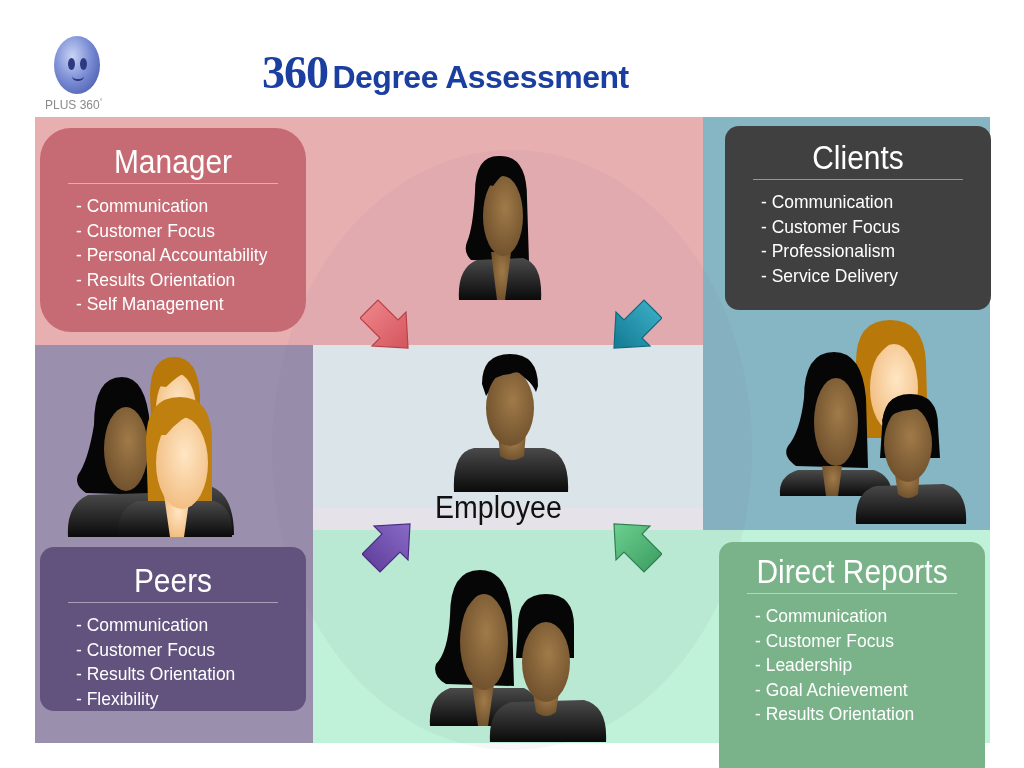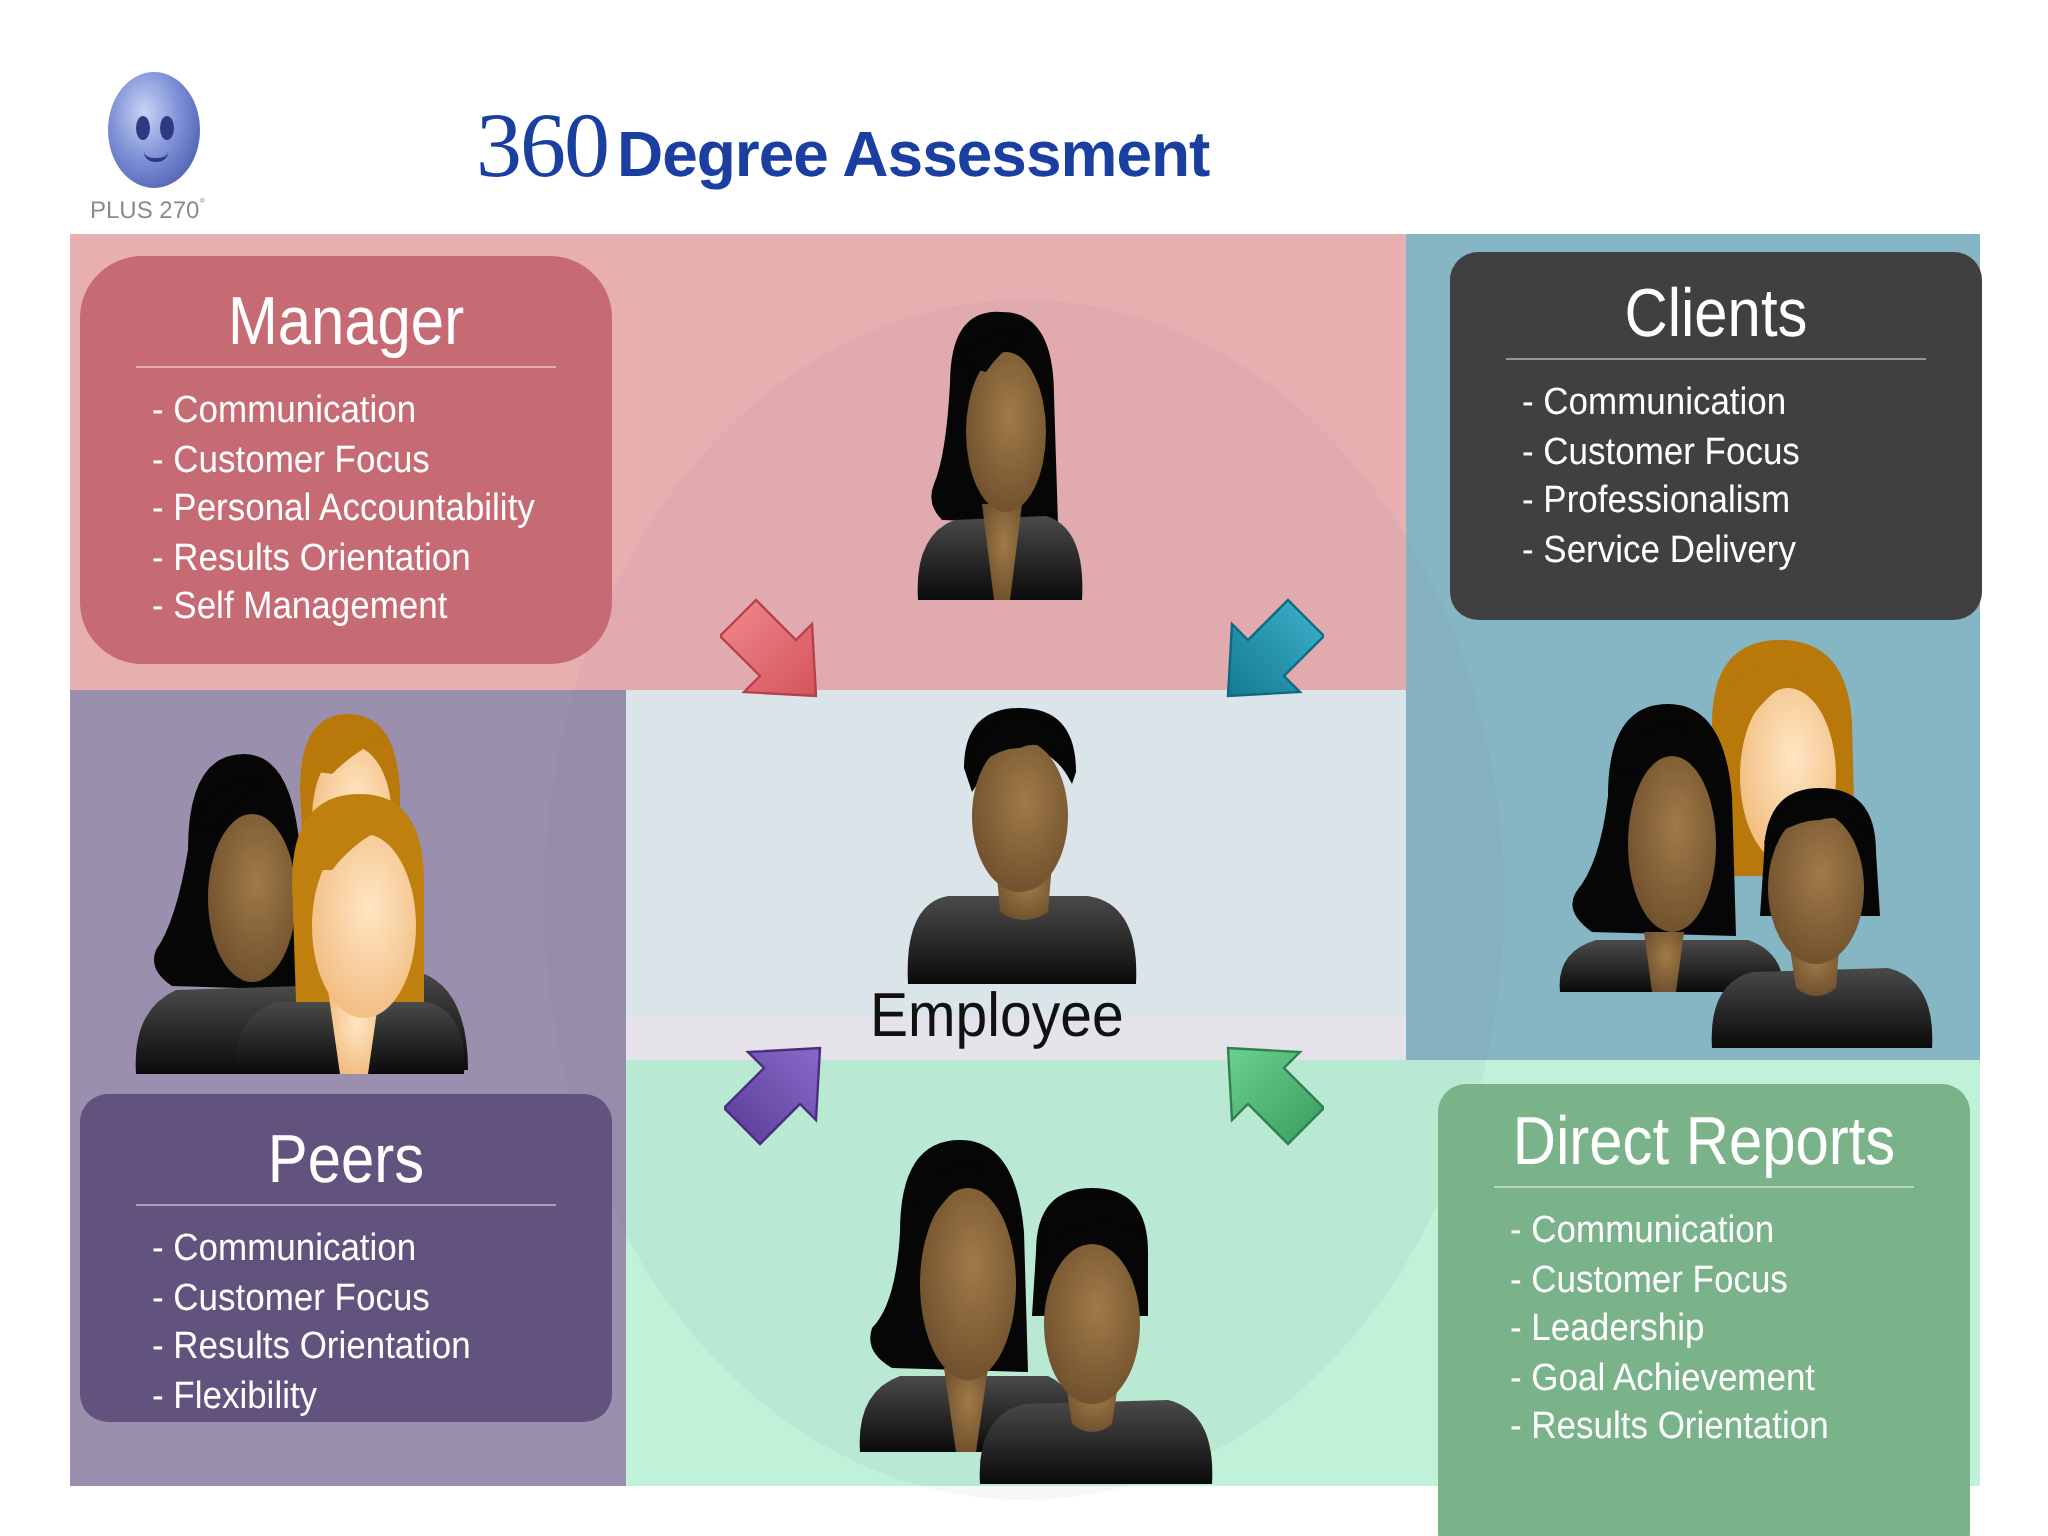--- a/index.html
+++ b/index.html
@@ -8,21 +8,21 @@
 
     .logo { position: absolute; left: 40px; top: 28px; width: 80px; height: 90px; }
     .logo-face { position: absolute; left: 14px; top: 8px; width: 46px; height: 58px; border-radius: 50%;
       background: radial-gradient(ellipse at 40% 35%, #c8d4f4 0%, #7d8fd6 45%, #3a4aa0 100%); }
     .logo-eye { position: absolute; width: 7px; height: 12px; border-radius: 50%; background: #2e3a80; top: 22px; }
     .logo-mouth { position: absolute; left: 18px; top: 40px; width: 12px; height: 5px; border-bottom: 2px solid #2e3a80; border-radius: 0 0 8px 8px; }
     .logo-text { position: absolute; left: 5px; top: 70px; font-size: 12px; color: #8a8a8a; letter-spacing: 0px; white-space: nowrap; }
     .logo-text sup { font-size: 7px; }
 
     .title { position: absolute; left: 238px; top: 46px; height: 60px; white-space: nowrap; color: #1a3fa0; }
-    .title .num { font-family: "Liberation Serif", serif; font-size: 46px; font-weight: normal; letter-spacing: -1px; }
+    .title .num { font-family: "Liberation Serif", serif; font-size: 46px; font-weight: bold; letter-spacing: -1px; margin-left: 24px; }
     .title .main { font-family: Liberation Sans, sans-serif; font-size: 32px; font-weight: bold; letter-spacing: -0.5px; }
 
     .region { position: absolute; }
     .r-top { left: 35px; top: 117px; width: 668px; height: 228px; background: #e8afb1; }
     .r-right { left: 703px; top: 117px; width: 287px; height: 413px; background: #86b5c3; }
     .r-left { left: 35px; top: 345px; width: 278px; height: 398px; background: #9b8fae; }
     .r-center { left: 313px; top: 345px; width: 390px; height: 185px; background: #e2ecef; }
     .r-center-strip { left: 313px; top: 508px; width: 390px; height: 22px; background: #ecebf0; }
     .r-bottom { left: 313px; top: 530px; width: 677px; height: 213px; background: #bff2d8; }
 
@@ -51,21 +51,21 @@
   </style>
 </head>
 <body>
 
 <div class="logo">
   <div class="logo-face">
     <div class="logo-eye" style="left:14px;"></div>
     <div class="logo-eye" style="left:26px;"></div>
     <div class="logo-mouth"></div>
   </div>
-  <div class="logo-text"><span>PLUS 270</span><sup>°</sup></div>
+  <div class="logo-text"><span>PLUS 360</span><sup>°</sup></div>
 </div>
 
 <div class="title">
   <span class="num">360</span>
   <span class="main">Degree Assessment</span>
 </div>
 
 <div class="region r-top"></div>
 <div class="region r-right"></div>
 <div class="region r-left"></div>

